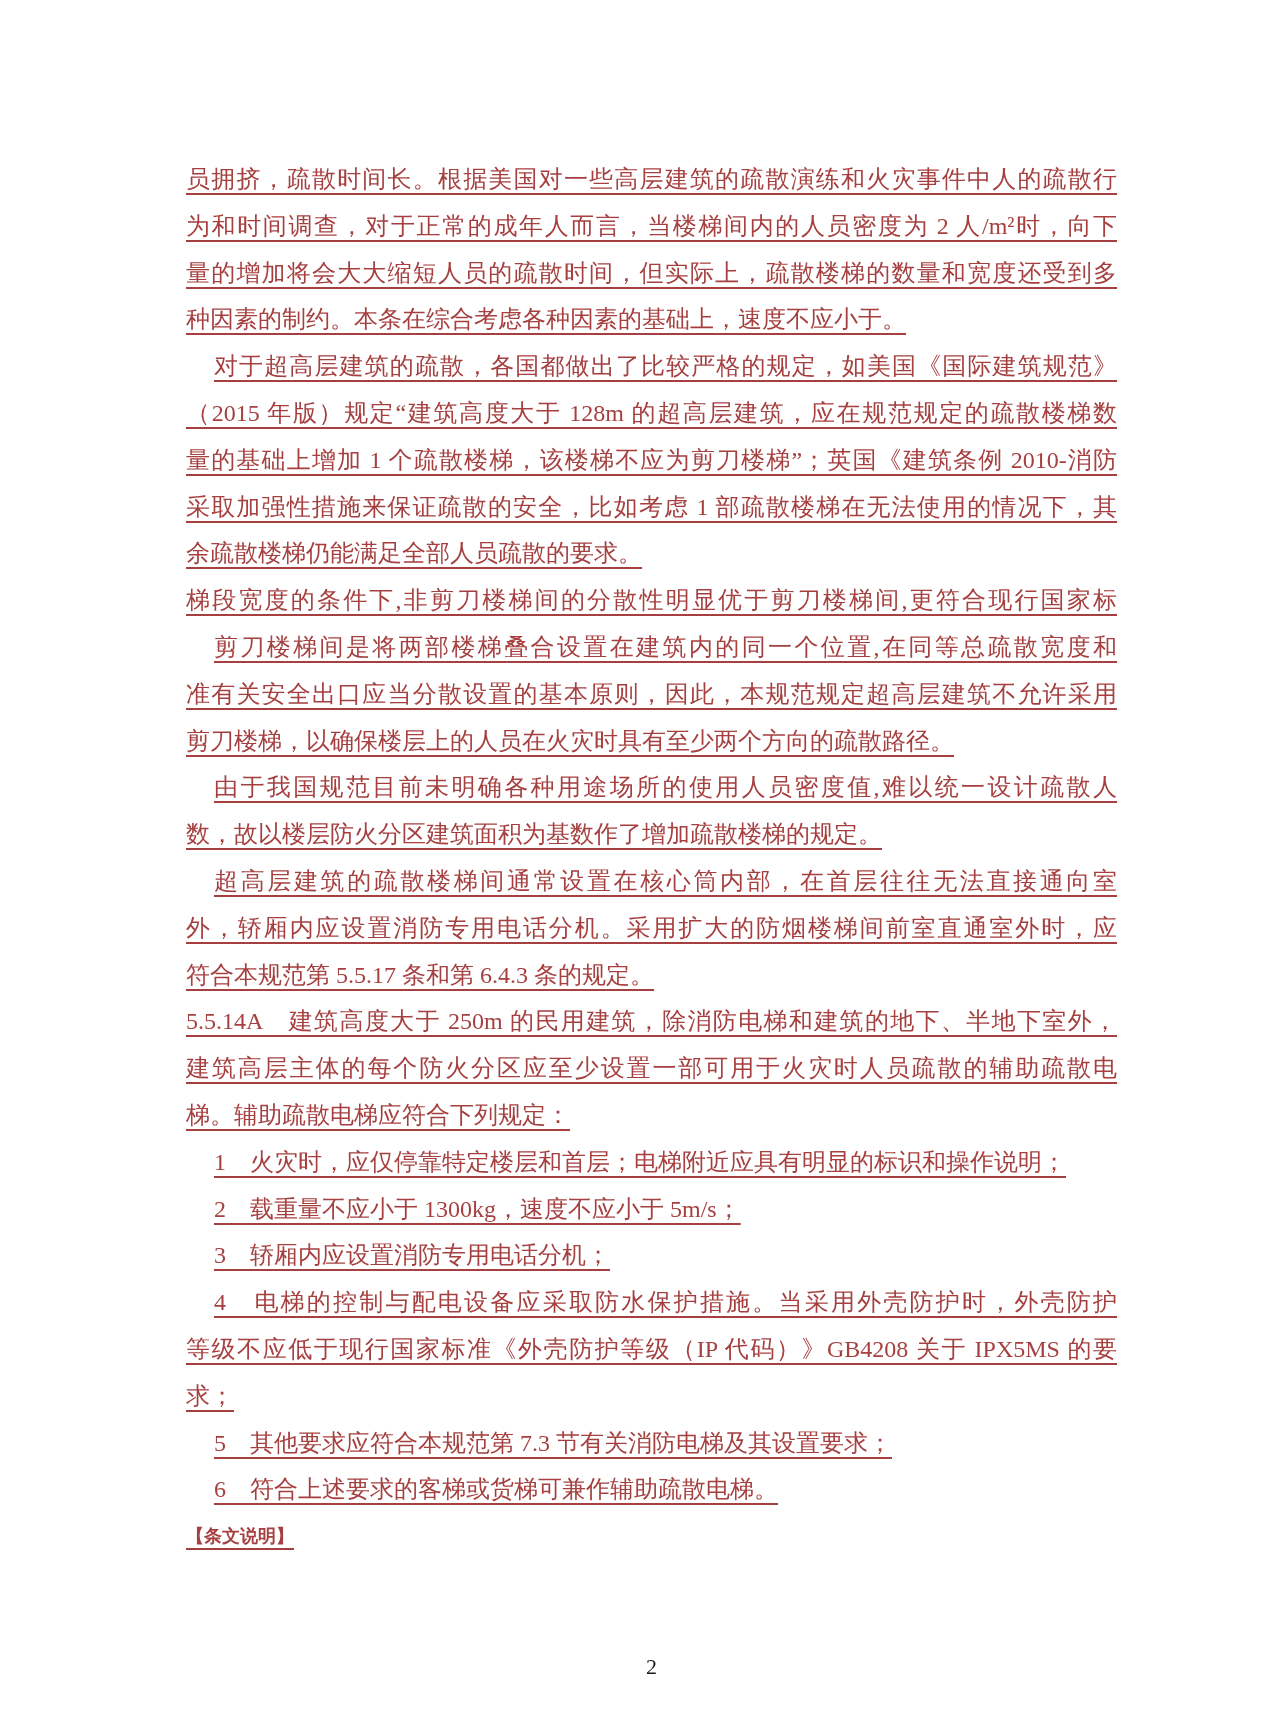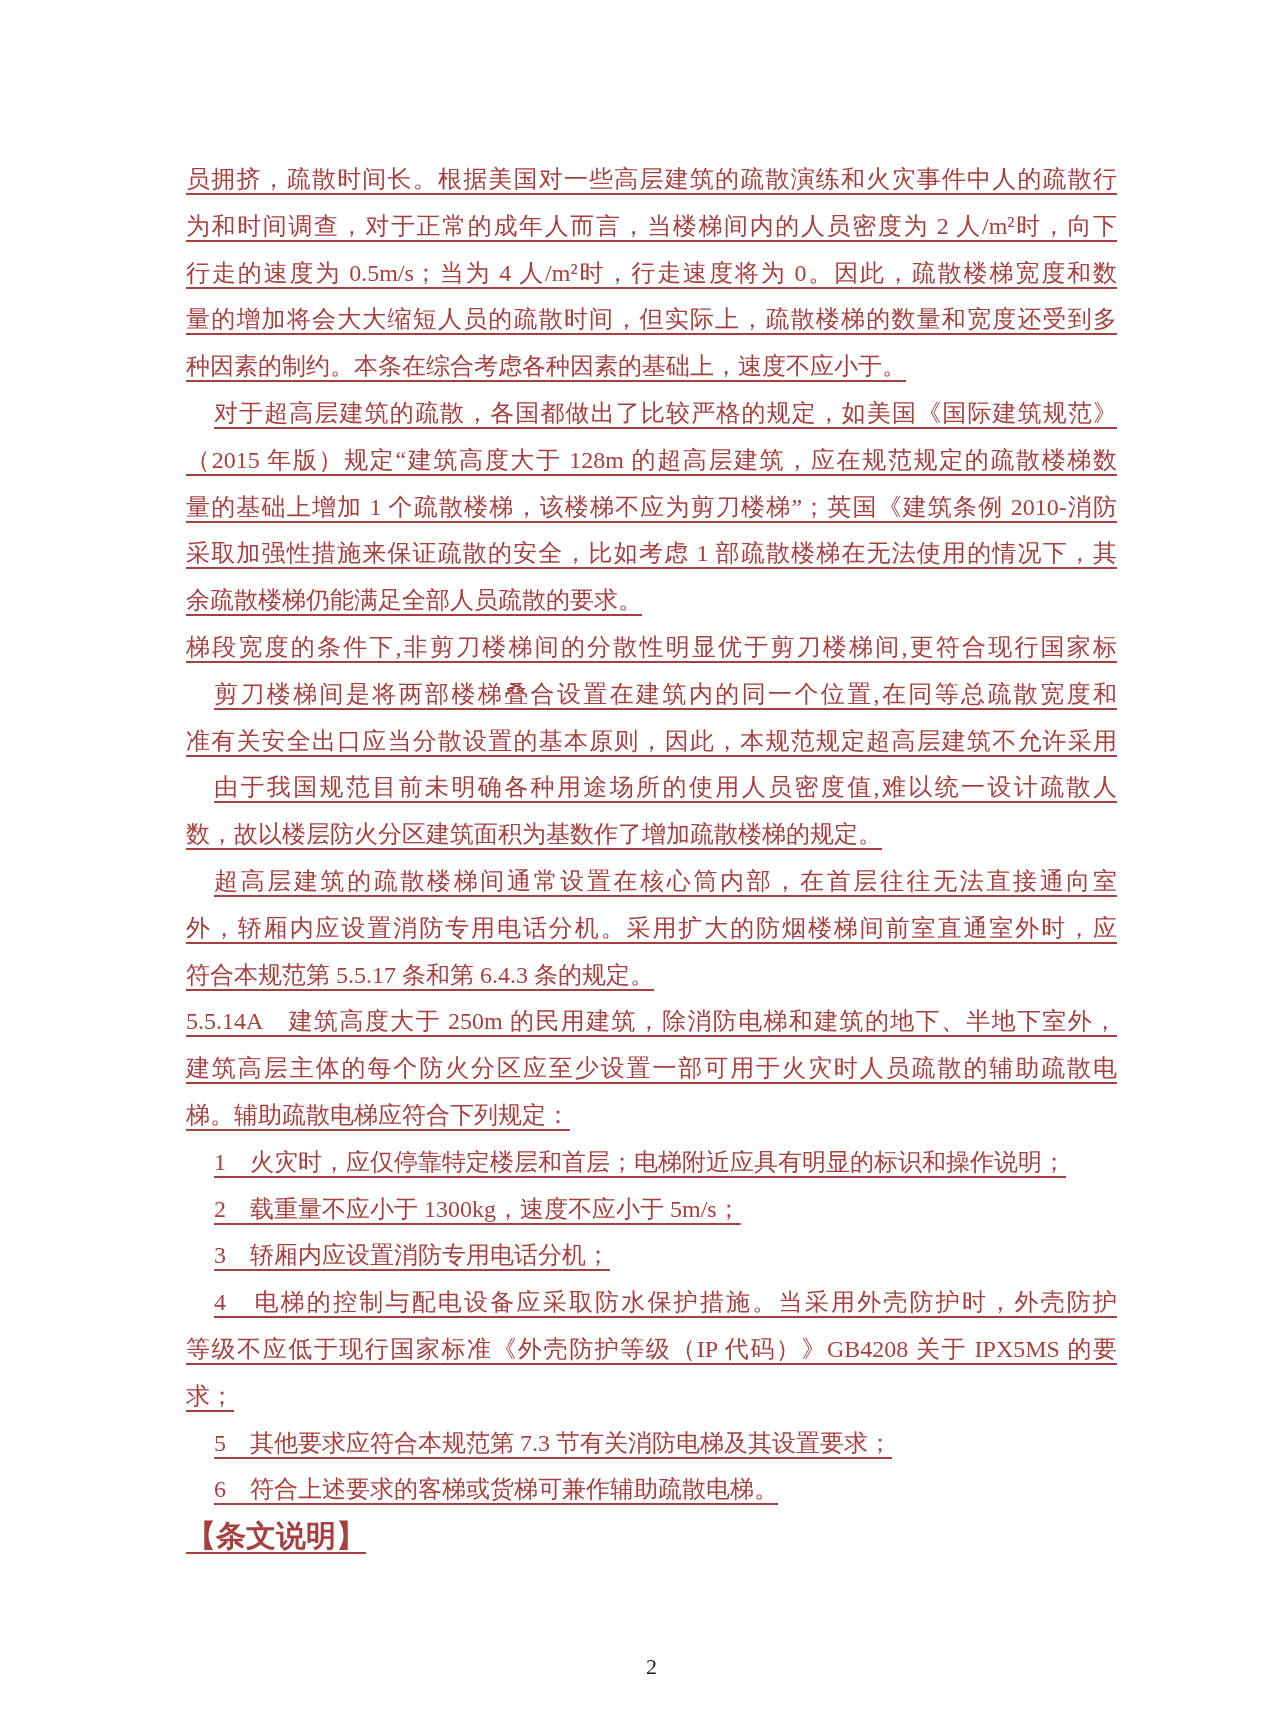--- a/index.html
+++ b/index.html
@@ -37,21 +37,21 @@
   .line.fill{
     text-align:justify;
     text-align-last:justify;
     text-justify:inter-character;
   }
   .line.indent{
     text-indent:28px;
   }
   .line.bold{
     font-weight:bold;
-    font-size:30px;
+    font-size:18px;
   }
   .page-number{
     position:absolute;
     left:186px;
     top:1652px;
     width:931px;
     text-align:center;
     color:var(--pagenum);
     font-size:22px;
     line-height:30px;
@@ -59,31 +59,31 @@
     font-family:"Liberation Serif","DejaVu Serif",serif;
   }
 </style>
 </head>
 <body>
 
 <div class="page">
   <div class="content" id="doc-body">
       <div class="line fill">员拥挤，疏散时间长。根据美国对一些高层建筑的疏散演练和火灾事件中人的疏散行</div>
       <div class="line fill">为和时间调查，对于正常的成年人而言，当楼梯间内的人员密度为 2 人/m²时，向下</div>
-      <div class="line fill">行走的速度为 0.5m/s；当为 4 人/m²时，行走速度将为 0。因此，疏散楼梯宽度和数</div>
       <div class="line fill">量的增加将会大大缩短人员的疏散时间，但实际上，疏散楼梯的数量和宽度还受到多</div>
       <div class="line">种因素的制约。本条在综合考虑各种因素的基础上，速度不应小于。</div>
       <div class="line fill indent">对于超高层建筑的疏散，各国都做出了比较严格的规定，如美国《国际建筑规范》</div>
       <div class="line fill">（2015 年版）规定“建筑高度大于 128m 的超高层建筑，应在规范规定的疏散楼梯数</div>
       <div class="line fill">量的基础上增加 1 个疏散楼梯，该楼梯不应为剪刀楼梯”；英国《建筑条例 2010-消防</div>
       <div class="line fill">采取加强性措施来保证疏散的安全，比如考虑 1 部疏散楼梯在无法使用的情况下，其</div>
       <div class="line">余疏散楼梯仍能满足全部人员疏散的要求。</div>
       <div class="line fill">梯段宽度的条件下,非剪刀楼梯间的分散性明显优于剪刀楼梯间,更符合现行国家标</div>
       <div class="line fill indent">剪刀楼梯间是将两部楼梯叠合设置在建筑内的同一个位置,在同等总疏散宽度和</div>
       <div class="line fill">准有关安全出口应当分散设置的基本原则，因此，本规范规定超高层建筑不允许采用</div>
+      <div class="line">剪刀楼梯，以确保楼层上的人员在火灾时具有至少两个方向的疏散路径。</div>
       <div class="line fill indent">由于我国规范目前未明确各种用途场所的使用人员密度值,难以统一设计疏散人</div>
       <div class="line">数，故以楼层防火分区建筑面积为基数作了增加疏散楼梯的规定。</div>
       <div class="line fill indent">超高层建筑的疏散楼梯间通常设置在核心筒内部，在首层往往无法直接通向室</div>
       <div class="line fill">外，轿厢内应设置消防专用电话分机。采用扩大的防烟楼梯间前室直通室外时，应</div>
       <div class="line">符合本规范第 5.5.17 条和第 6.4.3 条的规定。</div>
       <div class="line fill">5.5.14A　建筑高度大于 250m 的民用建筑，除消防电梯和建筑的地下、半地下室外，</div>
       <div class="line fill">建筑高层主体的每个防火分区应至少设置一部可用于火灾时人员疏散的辅助疏散电</div>
       <div class="line">梯。辅助疏散电梯应符合下列规定：</div>
       <div class="line indent">1　火灾时，应仅停靠特定楼层和首层；电梯附近应具有明显的标识和操作说明；</div>
       <div class="line indent">2　载重量不应小于 1300kg，速度不应小于 5m/s；</div>

